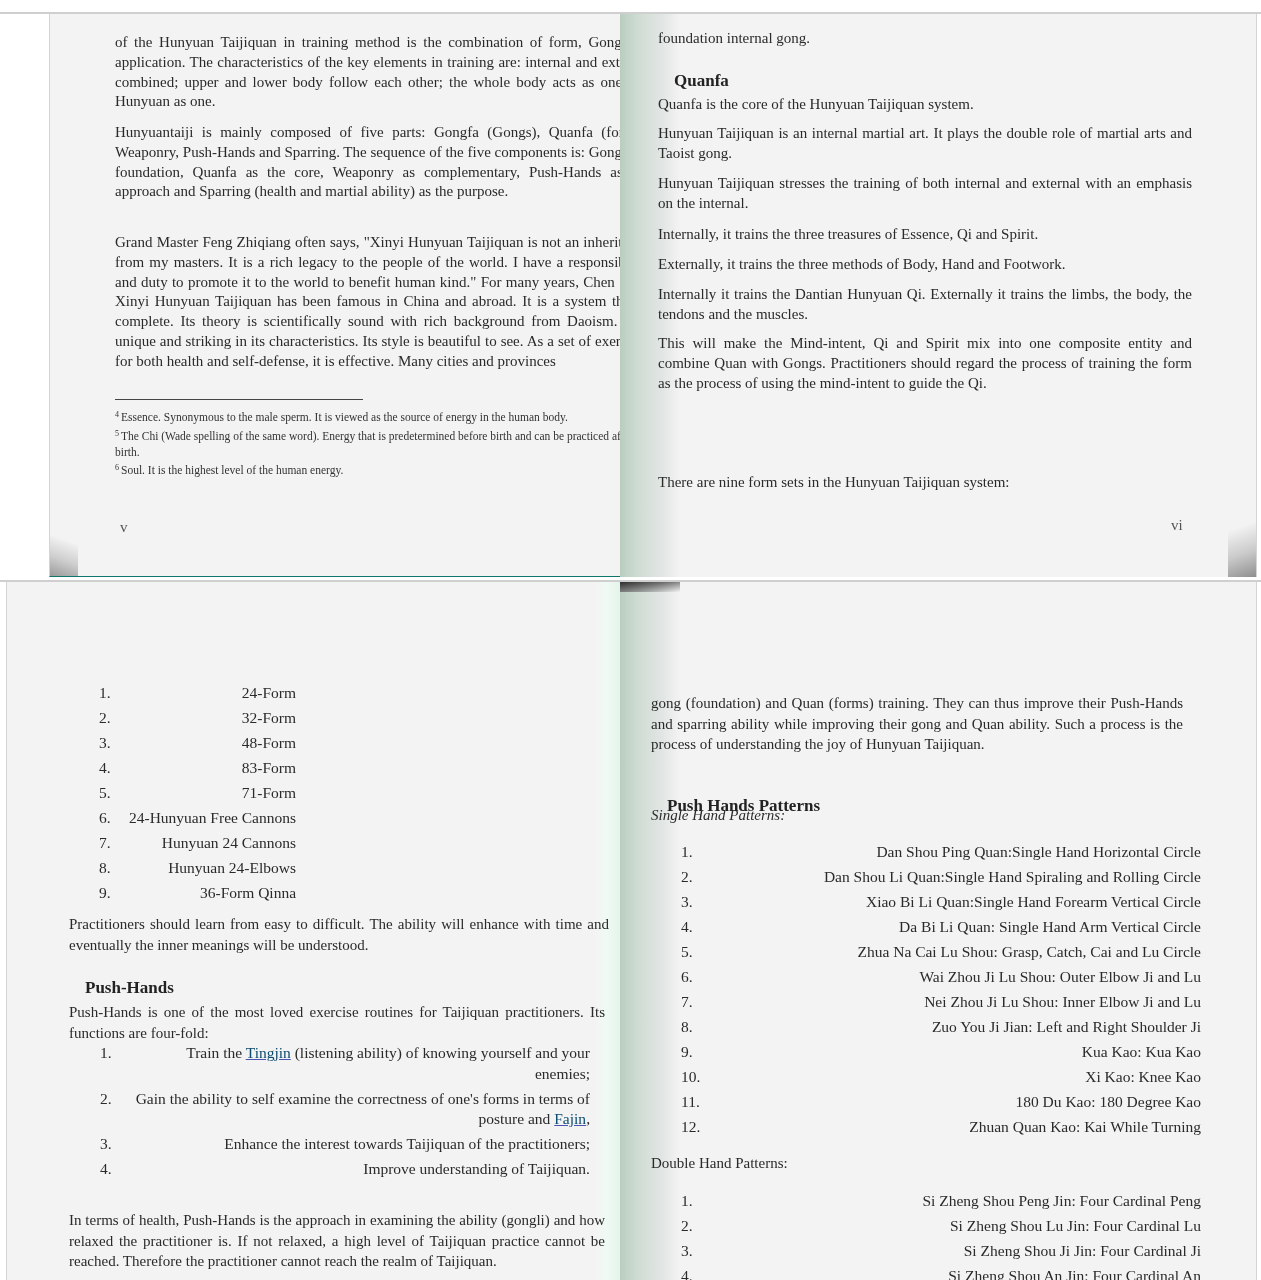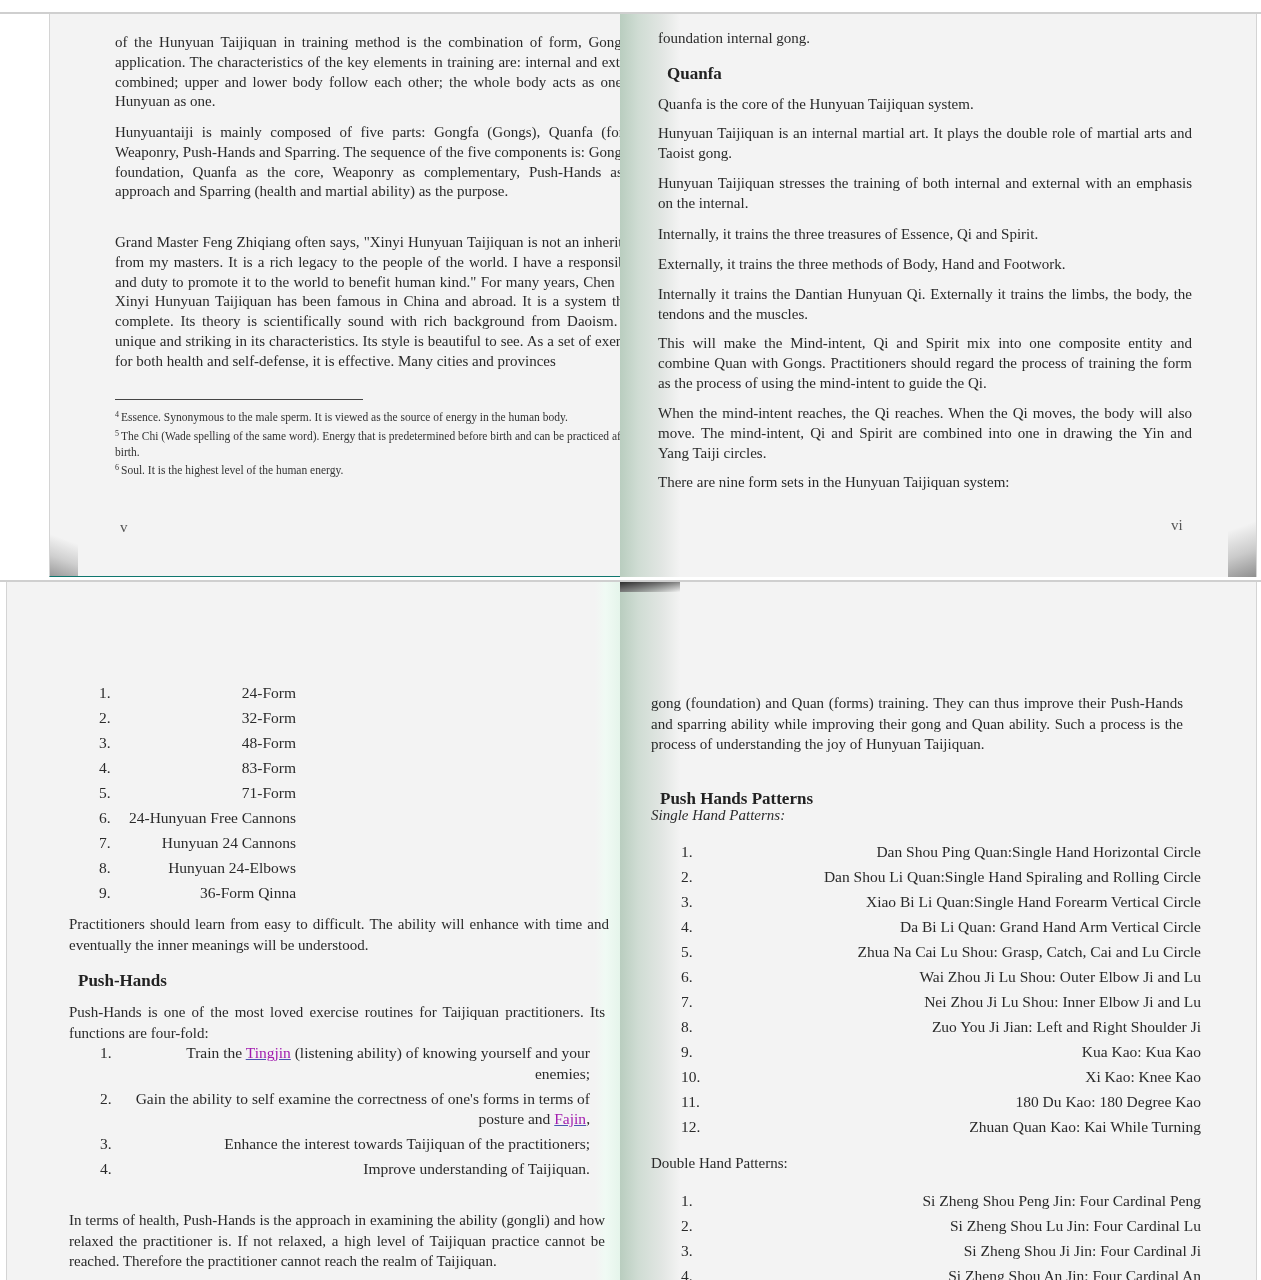--- a/index.html
+++ b/index.html
@@ -72,21 +72,21 @@
     .text {
       position: absolute;
       font-size: 15px;
       line-height: 19.8px;
       text-align: justify;
     }
     .left .text { left: 65px; width: 535px; }
     .right .text { left: 38px; width: 534px; }
 
     h3 {
-      margin: 9px;
+      margin: 16px;
       font-size: 17px;
       font-weight: bold;
       color: #222;
     }
 
     .para { position: absolute; }
     .left .para { left: 65px; width: 536px; }
     .right .para { left: 38px; width: 534px; }
 
     .footnote-rule {
@@ -118,21 +118,21 @@
       list-style: none;
       font-size: 15.5px;
       line-height: 25px;
     }
     ol.list li { display: flex; }
     ol.list li .num { display: inline-block; width: 30px; }
     ol.list li .lbl { flex: 1; text-align: right; }
 
     .fn-list li { line-height: 20.5px; margin-bottom: 4.5px; }
 
-    .link { color: #a21caf; text-decoration: underline; text-decoration-color: #4a54b0; }
+    .link { color: #0c4a6e; text-decoration: underline; text-decoration-color: #4a54b0; }
   </style>
 </head>
 <body>
 
 <div class="spread top">
 
   <div class="page left">
     <div class="gutter-light"></div>
     <div class="corner-shade-left"></div>
 
@@ -156,21 +156,20 @@
 
     <p class="text" style="top:0px;">foundation internal gong.</p>
     <h3 class="para" style="top:41px;">Quanfa</h3>
     <p class="text" style="top:66px;">Quanfa is the core of the Hunyuan Taijiquan system.</p>
     <p class="text" style="top:95px;">Hunyuan Taijiquan is an internal martial art. It plays the double role of martial arts and Taoist gong.</p>
     <p class="text" style="top:145px;">Hunyuan Taijiquan stresses the training of both internal and external with an emphasis on the internal.</p>
     <p class="text" style="top:196px;">Internally, it trains the three treasures of Essence, Qi and Spirit.</p>
     <p class="text" style="top:226px;">Externally, it trains the three methods of Body, Hand and Footwork.</p>
     <p class="text" style="top:256px;">Internally it trains the Dantian Hunyuan Qi. Externally it trains the limbs, the body, the tendons and the muscles.</p>
     <p class="text" style="top:305px;">This will make the Mind-intent, Qi and Spirit mix into one composite entity and combine Quan with Gongs. Practitioners should regard the process of training the form as the process of using the mind-intent to guide the Qi.</p>
-    <p class="text" style="top:375px;">When the mind-intent reaches, the Qi reaches. When the Qi moves, the body will also move. The mind-intent, Qi and Spirit are combined into one in drawing the Yin and Yang Taiji circles.</p>
     <p class="text" style="top:444px;">There are nine form sets in the Hunyuan Taijiquan system:</p>
 
     <div class="page-num" style="left:551px; top:503px;">vi</div>
   </div>
 </div>
 
 <div class="spread bottom">
 
   <div class="page left">
     <div class="gutter-light"></div>
@@ -258,21 +257,21 @@
       <li>
           <span class="num">2.</span>
           <span class="lbl">Dan Shou Li Quan:Single Hand Spiraling and Rolling Circle</span>
         </li>
       <li>
           <span class="num">3.</span>
           <span class="lbl">Xiao Bi Li Quan:Single Hand Forearm Vertical Circle</span>
         </li>
       <li>
           <span class="num">4.</span>
-          <span class="lbl">Da Bi Li Quan: Grand Hand Arm Vertical Circle</span>
+          <span class="lbl">Da Bi Li Quan: Single Hand Arm Vertical Circle</span>
         </li>
       <li>
           <span class="num">5.</span>
           <span class="lbl">Zhua Na Cai Lu Shou: Grasp, Catch, Cai and Lu Circle</span>
         </li>
       <li>
           <span class="num">6.</span>
           <span class="lbl">Wai Zhou Ji Lu Shou: Outer Elbow Ji and Lu</span>
         </li>
       <li>

